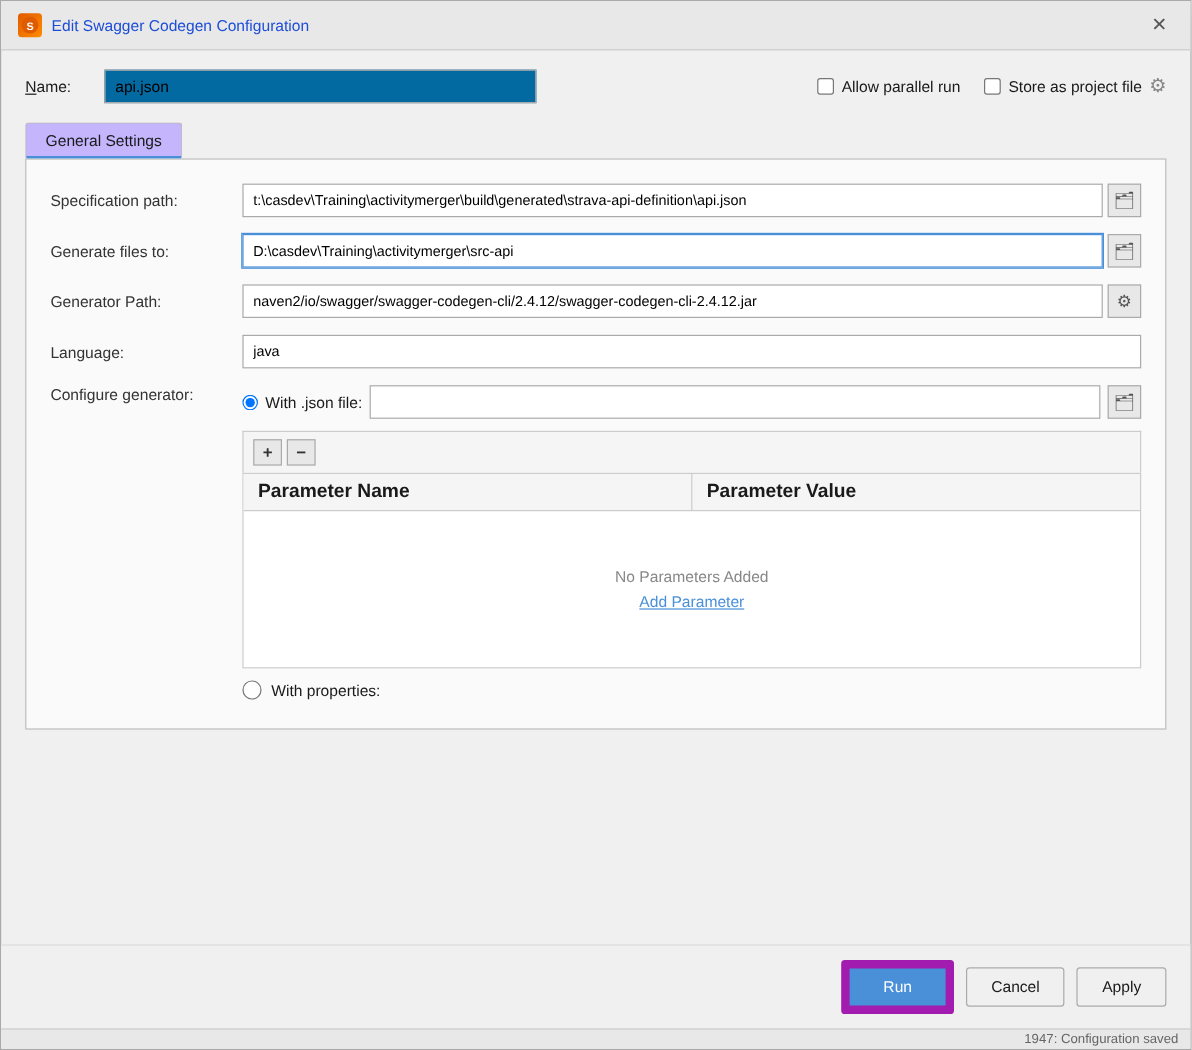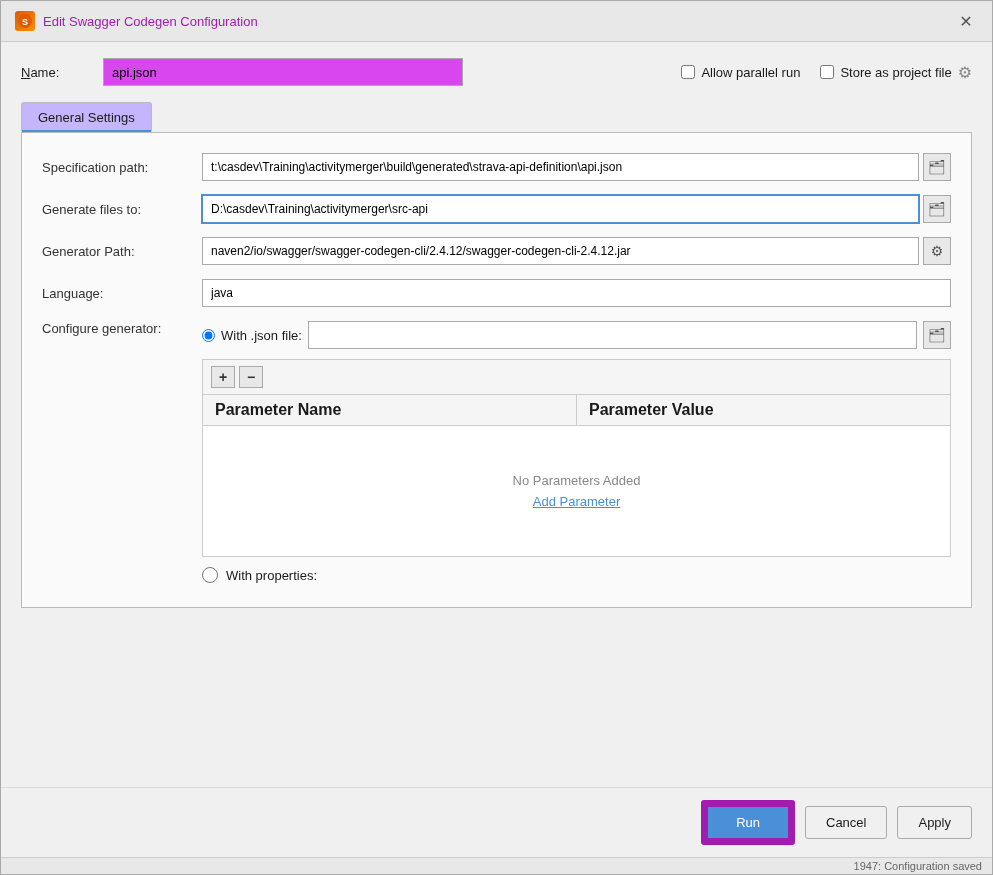--- a/index.html
+++ b/index.html
@@ -39,21 +39,21 @@
       display: flex;
       align-items: center;
       justify-content: center;
       color: white;
       font-weight: bold;
       font-size: 11px;
     }
     .title-bar-text {
       flex: 1;
       font-size: 13px;
-      color: #a21caf;
+      color: #1d4ed8;
     }
     .close-btn {
       width: 24px;
       height: 24px;
       display: flex;
       align-items: center;
       justify-content: center;
       cursor: pointer;
       font-size: 16px;
       color: #555;
@@ -75,22 +75,21 @@
       font-size: 13px;
       min-width: 50px;
     }
     .name-label u { text-decoration: underline; }
     .name-input {
       width: 360px;
       height: 28px;
       border: 1px solid #aaa;
       padding: 4px 8px;
       font-size: 13px;
-      background: #d946ef;
-      margin-left: 16px;
+      background: #0369a1;
     }
     .checkbox-group {
       display: flex;
       align-items: center;
       gap: 20px;
       margin-left: auto;
     }
     .checkbox-item {
       display: flex;
       align-items: center;

